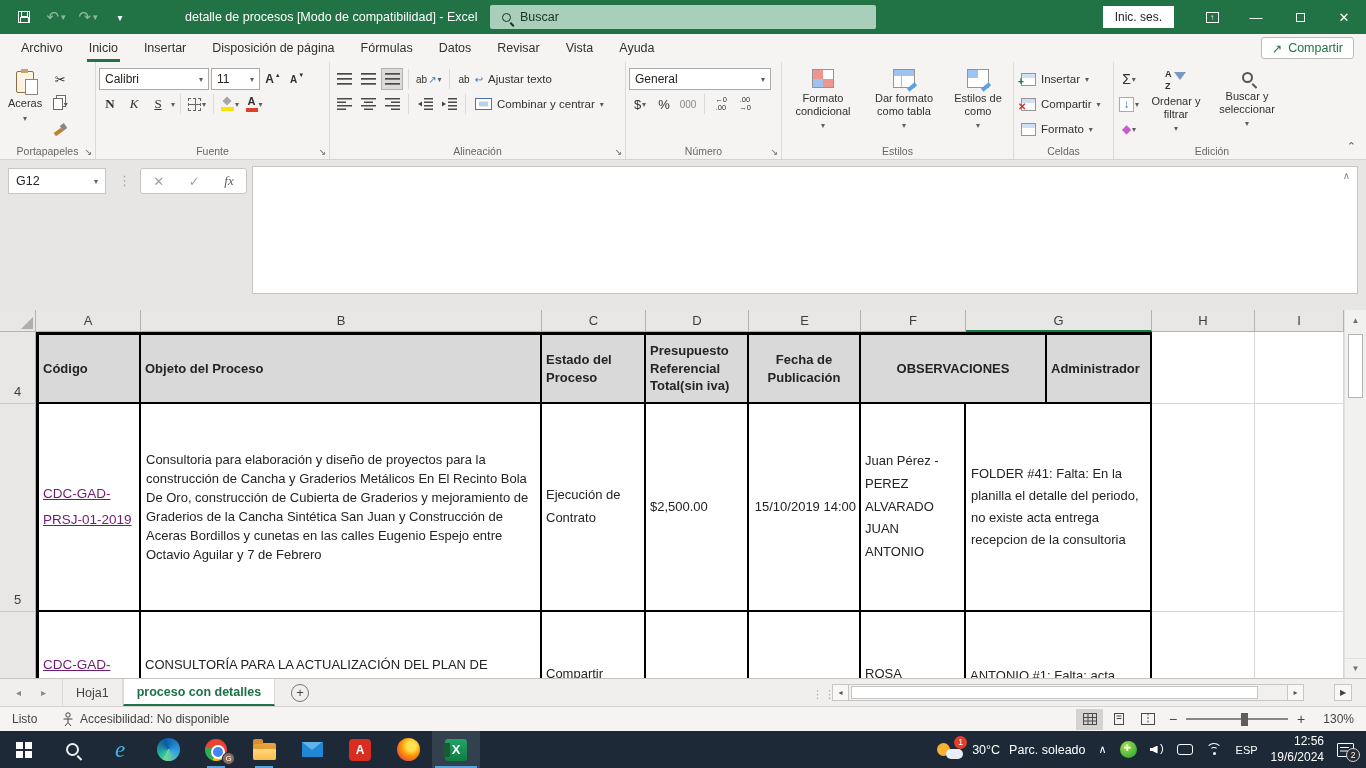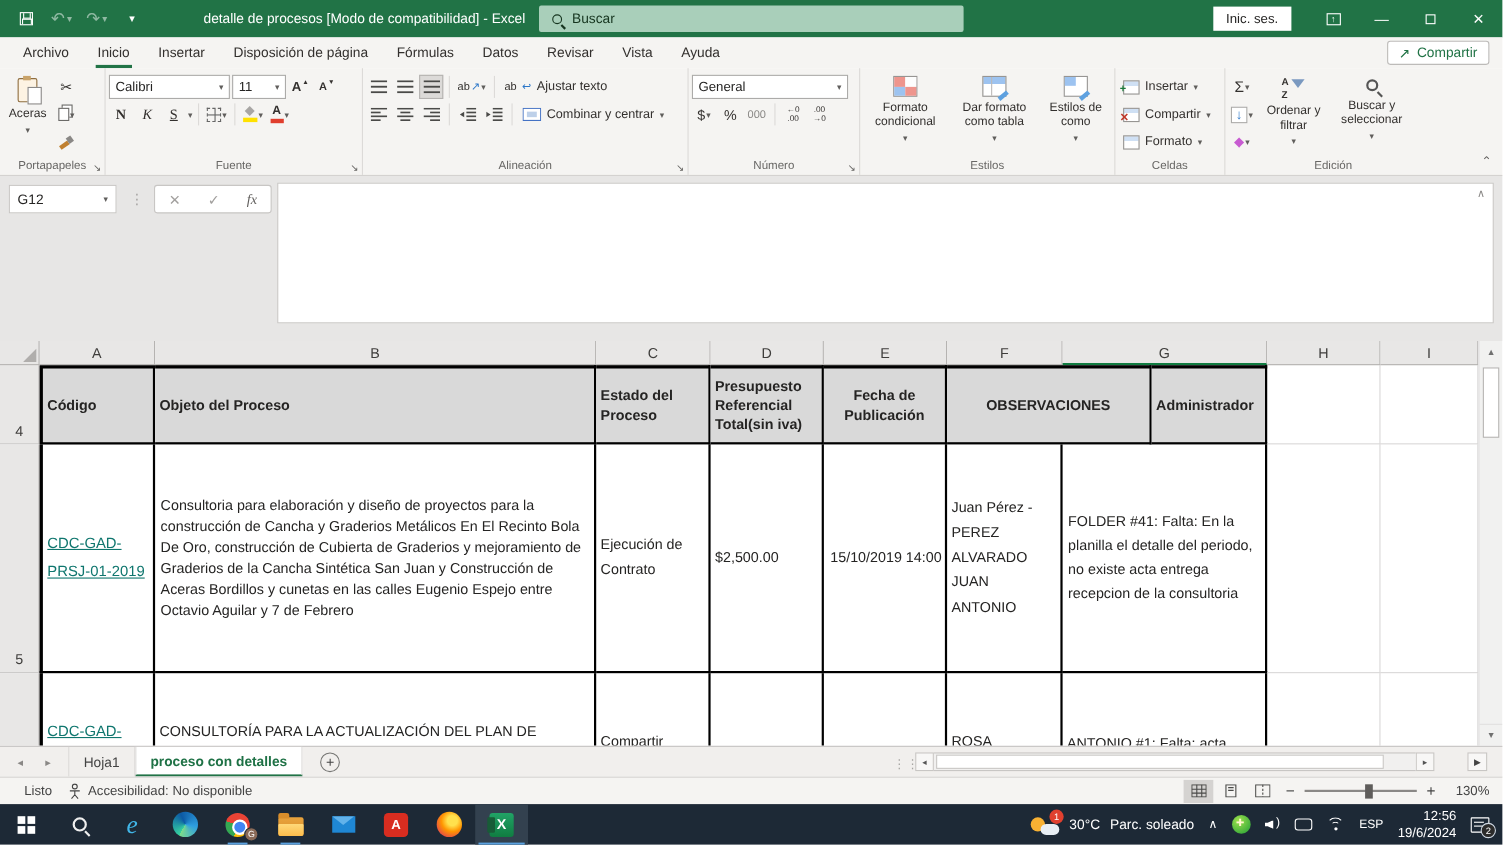--- a/index.html
+++ b/index.html
@@ -118,21 +118,21 @@
 .wA{width:105px}.wB{width:401px}.wC{width:104px}.wD{width:103px}.wE{width:112px}.wF{width:105px}.wG{width:186px}.wH{width:103px}.wI{width:89px}
 .grow{display:flex}
 .r4{height:72px}.r5{height:208px}.r6{height:130px}
 .rn{width:36px;background:#e8e7e6;border-right:1px solid #b5b3b1;border-bottom:1px solid #c9c8c7;display:flex;align-items:flex-end;justify-content:center;font-size:13px;color:#3f3e3c;padding-bottom:4px}
 .cell{font-size:13px;display:flex;align-items:center;padding:0 4px;overflow:hidden;line-height:1.35}
 .tc{border-right:2px solid #000;border-bottom:2px solid #000}
 .r4 .tc{border-top:3px solid #000;background:#d9d9d9;font-weight:700}
 .lft{border-left:3px solid #000}
 .thin{border-right:1px solid #d9d8d7;border-bottom:1px solid #d9d8d7}
 .ctr{justify-content:center;text-align:center}
-.link{color:#0f766e;text-decoration:underline}
+.link{color:#701a75;text-decoration:underline}
 .cA5{line-height:1.95;font-size:13.5px}
 .cB5{line-height:1.47;padding:0 5px}
 .cC5{line-height:1.75}
 .cE5{justify-content:flex-end;padding-right:3px}
 .cF5{line-height:1.75}
 .cG5{line-height:1.7;padding:0 5px}
 .r6 .cell{align-items:flex-start}
 .cA6{padding-top:40px;line-height:1.95;font-size:13.5px}
 .cB6{padding-top:44px}
 .cC6{padding-top:53px}
@@ -151,21 +151,21 @@
 .addsheet{width:18px;height:18px;border:1px solid #767674;border-radius:50%;display:flex;align-items:center;justify-content:center;font-size:13px;color:#444;margin:auto 0 auto 16px}
 .hsdots{position:absolute;left:812px;top:9px;color:#a6a4a2;font-size:11px;letter-spacing:1px}
 .hscroll{position:absolute;left:832px;top:5px;width:472px;height:17px;display:flex}
 .hsbtn{width:17px;height:17px;border:1px solid #c8c6c4;background:#f8f7f6;color:#555;font-size:8px;display:flex;align-items:center;justify-content:center;flex:0 0 auto}
 .hstrack{flex:1;height:17px;border:1px solid #c8c6c4;border-left:none;border-right:none;background:#f1f0ef;position:relative}
 .hsthumb{position:absolute;left:2px;top:1px;bottom:1px;width:93%;background:#fff;border:1px solid #c8c6c4}
 .farbtn{position:absolute;right:14px;top:5px;width:18px;height:17px;border:1px solid #c8c6c4;background:#f8f7f6;color:#444;font-size:8px;display:flex;align-items:center;justify-content:center}
 
 
 .statusbar{position:absolute;left:0;top:706px;width:1366px;height:25px;background:#f5f4f2;border-top:1px solid #d4d2d0;display:flex;align-items:center;font-size:12px;color:#444}
-.sbmode{padding-left:22px;width:62px}
+.sbmode{padding-left:12px;width:62px}
 .sbacc{display:flex;align-items:center;gap:6px}
 .sbright{margin-left:auto;display:flex;align-items:center;padding-right:8px}
 .vbtn{width:27px;height:21px;display:flex;align-items:center;justify-content:center;margin:0 1px}
 .vbtn.vsel{background:#d5d3d1}
 .vico{stroke:#4a4a48;fill:none;stroke-width:1}
 .zsign{width:22px;text-align:center;font-size:14px;color:#444}
 .ztrack{width:102px;height:2px;background:#8a8886;position:relative;margin:0 2px}
 .zthumb{position:absolute;left:55px;top:-5.5px;width:7px;height:13px;background:#5f5d5b}
 .zlabel{width:46px;text-align:right;font-size:12px;padding-right:4px}
 

